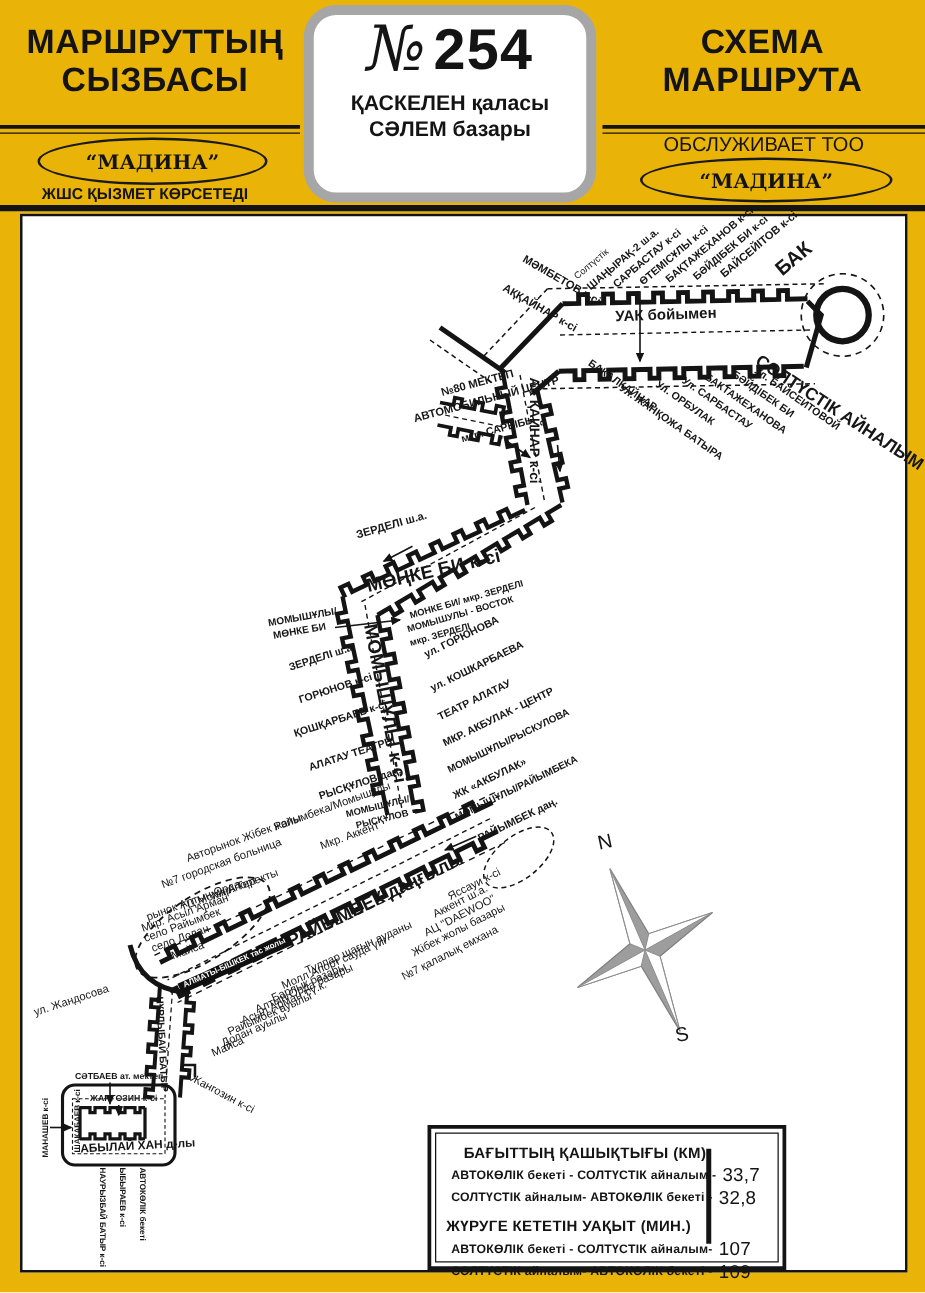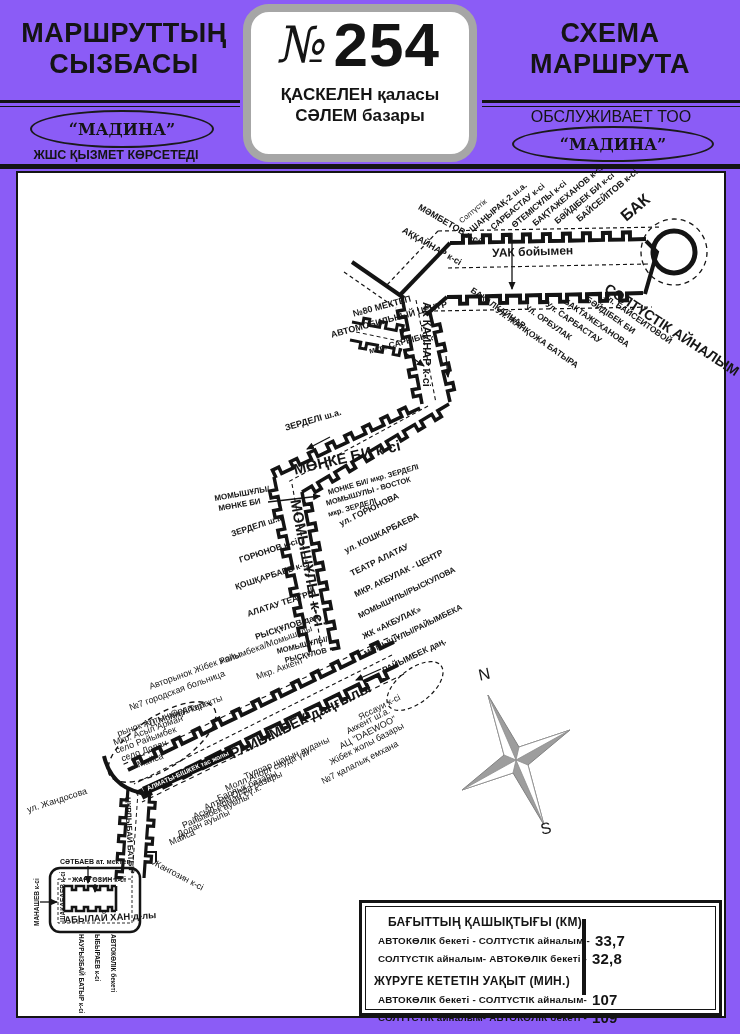--- a/index.html
+++ b/index.html
@@ -1,52 +1,52 @@
 <!DOCTYPE html>
 <html style="--ink: #141414; --grayborder: #a6a6a6;"><head>
 <meta charset="utf-8">
 <style>
   :root{ --ink:#141414; --grayborder:#a6a6a6; }
   html,body{margin:0;padding:0;background:#fff;}
-  .page{position:relative;width:740px;height:1034px;background:#8b5cf6;overflow:hidden;
+  .page{position:relative;width:740px;height:1034px;background:#eab308;overflow:hidden;
         font-family:"Liberation Sans",sans-serif;color:var(--ink);}
   
   .hdr-title{position:absolute;font-weight:700;font-size:27px;line-height:1.15;text-align:center;letter-spacing:.5px;}
   #hdr-left{left:8px;top:18px;width:232px;}
   #hdr-right{left:486px;top:18px;width:248px;}
   .rule2{position:absolute;height:3px;border-top:3px solid var(--ink);border-bottom:1px solid var(--ink);}
   #rule-left{left:0;top:100px;width:240px;}
   #rule-right{left:482px;top:100px;width:258px;}
   .op-ellipse{position:absolute;border:2px solid #1a1a1a;border-radius:50%;
       display:flex;align-items:center;justify-content:center;
       font-family:"DejaVu Serif",serif;font-weight:700;font-size:16px;}
   #op-ellipse-left{left:30px;top:110px;width:180px;height:34px;}
   #op-ellipse-right{left:512px;top:126px;width:198px;height:32px;}
   .op-sub{position:absolute;font-weight:700;font-size:12.5px;text-align:center;}
   #op-sub-left{left:6px;top:148px;width:220px;}
   #op-sub-right{left:520px;top:108px;width:182px;font-weight:400;font-size:16px;}
   #route-box{position:absolute;left:243px;top:4px;width:234px;height:158px;background:#fff;
       border:8px solid var(--grayborder);border-radius:26px;box-sizing:border-box;text-align:center;}
   #route-no-row{display:flex;align-items:center;justify-content:center;margin-top:2px;}
   #route-no-sym{font-family:"DejaVu Serif",serif;font-style:italic;font-size:50px;line-height:1;margin-right:6px;}
-  #route-no-num{font-weight:700;font-size:62px;line-height:1;letter-spacing:1px;}
+  #route-no-num{font-weight:700;font-size:46px;line-height:1;letter-spacing:1px;}
   #route-city{font-weight:700;font-size:17px;margin-top:8px;line-height:1.25;}
   #top-thick-rule{position:absolute;left:0;top:164px;width:740px;height:5px;background:var(--ink);}
   
   #map-area{position:absolute;left:16px;top:171px;width:710px;height:847px;border:2px solid var(--ink);box-sizing:border-box;background:#fff;}
   #route-svg{position:absolute;left:0;top:0;width:740px;height:1034px;pointer-events:none;}
   #label-layer{position:absolute;left:0;top:0;width:740px;height:1034px;}
   .lbl{position:absolute;white-space:nowrap;transform-origin:left top;color:#161616;line-height:1;}
   .lbl.inv{background:#101010;color:#fff;padding:1px 4px;}
   
-  #info-box{position:absolute;left:359px;top:900px;width:363px;height:116px;border:3px solid var(--ink);box-sizing:border-box;background:#fff;}
+  #info-box{position:absolute;left:342px;top:900px;width:287px;height:116px;border:3px solid var(--ink);box-sizing:border-box;background:#fff;}
   #info-inner{position:absolute;left:3px;top:3px;right:3px;bottom:3px;border:1px solid var(--ink);padding:6px 8px;box-sizing:border-box;}
   .info-title{font-weight:700;font-size:12px;margin:2px 0 3px 14px;letter-spacing:.3px;}
   .info-row{font-weight:700;font-size:9.8px;margin:1px 0 1px 4px;letter-spacing:.2px;}
-  .info-val{font-weight:700;font-size:15px;vertical-align:-2px;margin-left:2px;}
+  .info-val{font-weight:400;font-size:15px;vertical-align:-2px;margin-left:2px;}
   #info-bar{position:absolute;left:216px;top:12px;bottom:14px;width:4px;background:var(--ink);}
 </style>
 </head>
 <body>
 
 <div class="page">
 
   <div id="hdr-left" class="hdr-title">
     <div>МАРШРУТТЫҢ</div>
     <div>СЫЗБАСЫ</div>

